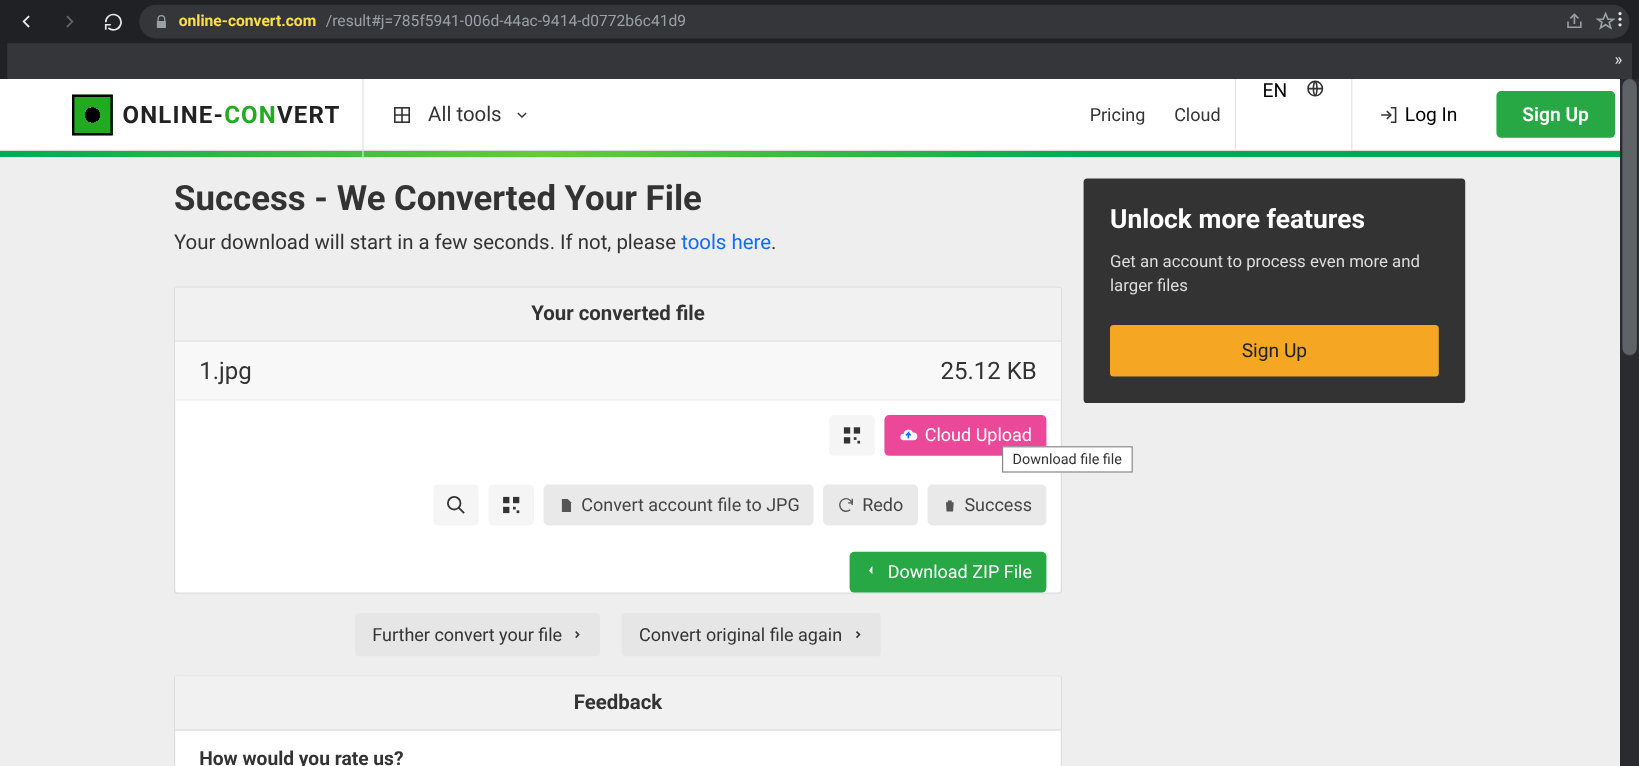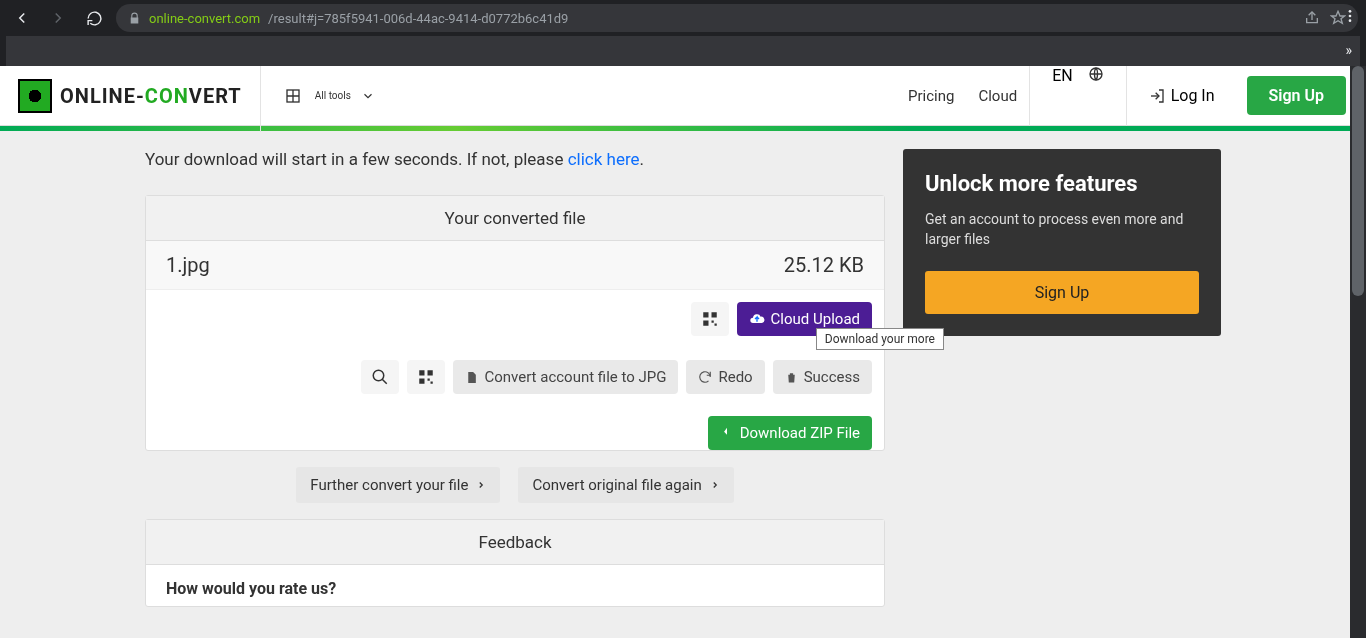--- a/index.html
+++ b/index.html
@@ -3,58 +3,58 @@
 <meta charset="utf-8">
 <style>
 * { margin:0; padding:0; box-sizing:border-box; font-family:-apple-system,BlinkMacSystemFont,"Segoe UI",Roboto,Arial,sans-serif; }
 body { background:#202124; width:1366px; height:638px; overflow:hidden; position:relative; }
 
 
 .browser-bar { height:36px; background:#202124; display:flex; align-items:center; padding:0 8px; gap:8px; }
 .nav-btn { width:28px; height:28px; display:flex; align-items:center; justify-content:center; color:#9aa0a6; cursor:pointer; border-radius:50%; }
 .nav-btn.disabled { color:#5f6368; }
 .url-bar { flex:1; height:28px; background:#35363a; border-radius:14px; display:flex; align-items:center; padding:0 12px; color:#e8eaed; font-size:13px; gap:8px; }
-.url-domain { color:#84cc16; }
+.url-domain { color:#fde047;font-weight:bold; }
 .url-path { color:#9aa0a6; }
 .url-actions { display:flex; gap:10px; margin-left:auto; color:#9aa0a6; }
 .kebab { position:absolute; right:8px; top:8px; color:#e8eaed; }
 .toolbar2 { height:30px; background:#35363a; margin:0 6px 0 6px; position:relative; }
 .overflow { position:absolute; right:8px; top:6px; color:#e8eaed; font-size:14px; }
 
 
 .page { background:#eee; height:572px; overflow:auto; }
 .topnav { background:#fff; height:60px; display:flex; align-items:center; border-bottom:1px solid #ddd; }
 .green-strip { height:5px; background:linear-gradient(to right,#0a5,#6c3,#0a5,#0a5); }
-.logo-wrap { display:flex; align-items:center; padding:0 18px; gap:8px; }
+.logo-wrap { display:flex; align-items:center; padding:0 18px; gap:8px;margin-left:42px; }
 .logo-badge { width:34px; height:34px; background:#2a2; border:2px solid #000; position:relative; }
 .logo-badge::after { content:""; position:absolute; left:50%; top:50%; width:18px; height:18px; transform:translate(-50%,-50%); background:radial-gradient(circle,#000 0 50%,transparent 50%); }
 .logo-text { font-weight:700; font-size:20px; letter-spacing:1px; color:#222; }
 .logo-text .green { color:#2a2; }
-.nav-sec { height:72px; border-left:1px solid #e3e3e3; display:flex; align-items:center; padding:0 24px; color:#333; font-size:10px; gap:10px; cursor:pointer; }
+.nav-sec { height:72px; border-left:1px solid #e3e3e3; display:flex; align-items:center; padding:0 24px; color:#333; font-size:17px; gap:10px; cursor:pointer; }
 .nav-sec.alltools svg { margin-right:4px; }
 .spacer { flex:1; }
 .topnav a { color:#333; text-decoration:none; margin:0 12px; font-size:15px; cursor:pointer; }
 .lang { border-left:1px solid #e3e3e3; border-right:1px solid #e3e3e3; padding:0 22px; height:60px; display:flex; gap:15px; cursor:pointer; }
 .login { display:flex; align-items:center; gap:6px; padding:0 22px; cursor:pointer;text-align:right; }
 .signup-btn { background:#28a745; color:#fff; padding:10px 22px; border-radius:4px; font-weight:600; font-size:16px; margin:0 20px 0 10px; cursor:pointer; }
 
 .container { max-width:1100px; margin:0 auto; padding:18px 12px; display:flex; gap:18px; align-items:flex-start; }
 .main { flex:1; }
 h1 { font-size:29px; color:#333; margin-bottom:10px; font-weight:700; }
 .subtitle { font-size:17px; color:#333; margin-bottom:26px; }
 .subtitle a { color:#0d6efd; text-decoration:none; cursor:pointer; }
 
 .card { background:#fff; border:1px solid #ddd; border-radius:3px; margin-bottom:16px; }
-.card-head { background:#f1f1f1; border-bottom:1px solid #ddd; text-align:center; font-weight:400; font-size:17px; padding:12px; color:#333; }
+.card-head { background:#f1f1f1; border-bottom:1px solid #ddd; text-align:center; font-weight:700; font-size:17px; padding:12px; color:#333; }
 .file-row { display:flex; padding:12px 20px; font-size:20px; color:#333; background:#f8f8f8; border-bottom:1px solid #eee; }
 .file-row .size { margin-left:auto; }
 .action-row { padding:12px 12px; display:flex; justify-content:flex-end; gap:8px; flex-wrap:wrap; position:relative; }
 .btn { display:inline-flex; align-items:center; gap:6px; padding:8px 12px; border-radius:4px; font-size:15px; border:none; cursor:pointer; color:#333; background:#eee; }
 .btn.icon-only { padding:8px 10px; background:#f5f5f5; }
-.btn-blue { background:#4c1d95; color:#fff; }
+.btn-blue { background:#ec4899; color:#fff; }
 .btn-green { background:#28a745; color:#fff; }
 .btn-grey { background:#e9e9e9; color:#444; }
 .zip-row { padding:10px 12px 0; display:flex; justify-content:flex-end; }
 
 .tooltip { position:absolute; background:#fff; border:1px solid #888; padding:3px 8px; font-size:12px; color:#333; top:38px; right:-60px; white-space:nowrap; z-index:10; }
 
 .chips { display:flex; gap:18px; justify-content:center; margin:12px 0 16px; }
 .chip { background:#e6e6e6; padding:9px 14px; border-radius:3px; font-size:15px; color:#333; display:flex; align-items:center; gap:8px; cursor:pointer; }
 
 .feedback .q { padding:14px 20px 8px; font-weight:700; font-size:16px; color:#333; }
@@ -159,22 +159,23 @@
           <path d="M15 12H3"></path>
         </svg>
       <span>Log In</span>
     </div>
     <div class="signup-btn">Sign Up</div>
   </div>
   <div class="green-strip"></div>
 
   <div class="container">
     <div class="main">
+      <h1>Success - We Converted Your File</h1>
       <p class="subtitle">
-        <span>Your download will start in a few seconds. If not, please </span><a>click here</a><span>.</span>
+        <span>Your download will start in a few seconds. If not, please </span><a>tools here</a><span>.</span>
       </p>
 
       <div class="card">
         <div class="card-head">Your converted file</div>
         <div class="file-row">
           <span>1.jpg</span>
           <span class="size">25.12 KB</span>
         </div>
         <div class="action-row">
           <button class="btn icon-only">
@@ -186,21 +187,21 @@
                 <rect x="18" y="18" width="3" height="3"></rect>
               </svg>
           </button>
           <button class="btn btn-blue">
             <svg width="16" height="16" viewBox="0 0 24 24" fill="#fff">
                 <path d="M19 18H6a4 4 0 010-8 6 6 0 0111.5-1.5A4.5 4.5 0 0119 18z"></path>
                 <path d="M12 16V9l-3 3m3-3l3 3" stroke="#0d6efd" stroke-width="2" fill="none"></path>
               </svg>
             <span>Cloud Upload</span>
           </button>
-          <div class="tooltip">Download your more</div>
+          <div class="tooltip">Download file file</div>
         </div>
         <div class="action-row">
           <button class="btn icon-only">
             <svg width="18" height="18" viewBox="0 0 24 24" fill="none" stroke="#333" stroke-width="2">
                 <circle cx="10" cy="10" r="7"></circle>
                 <path d="M21 21l-6-6"></path>
               </svg>
           </button>
           <button class="btn icon-only">
             <svg width="18" height="18" viewBox="0 0 24 24" fill="#333">

